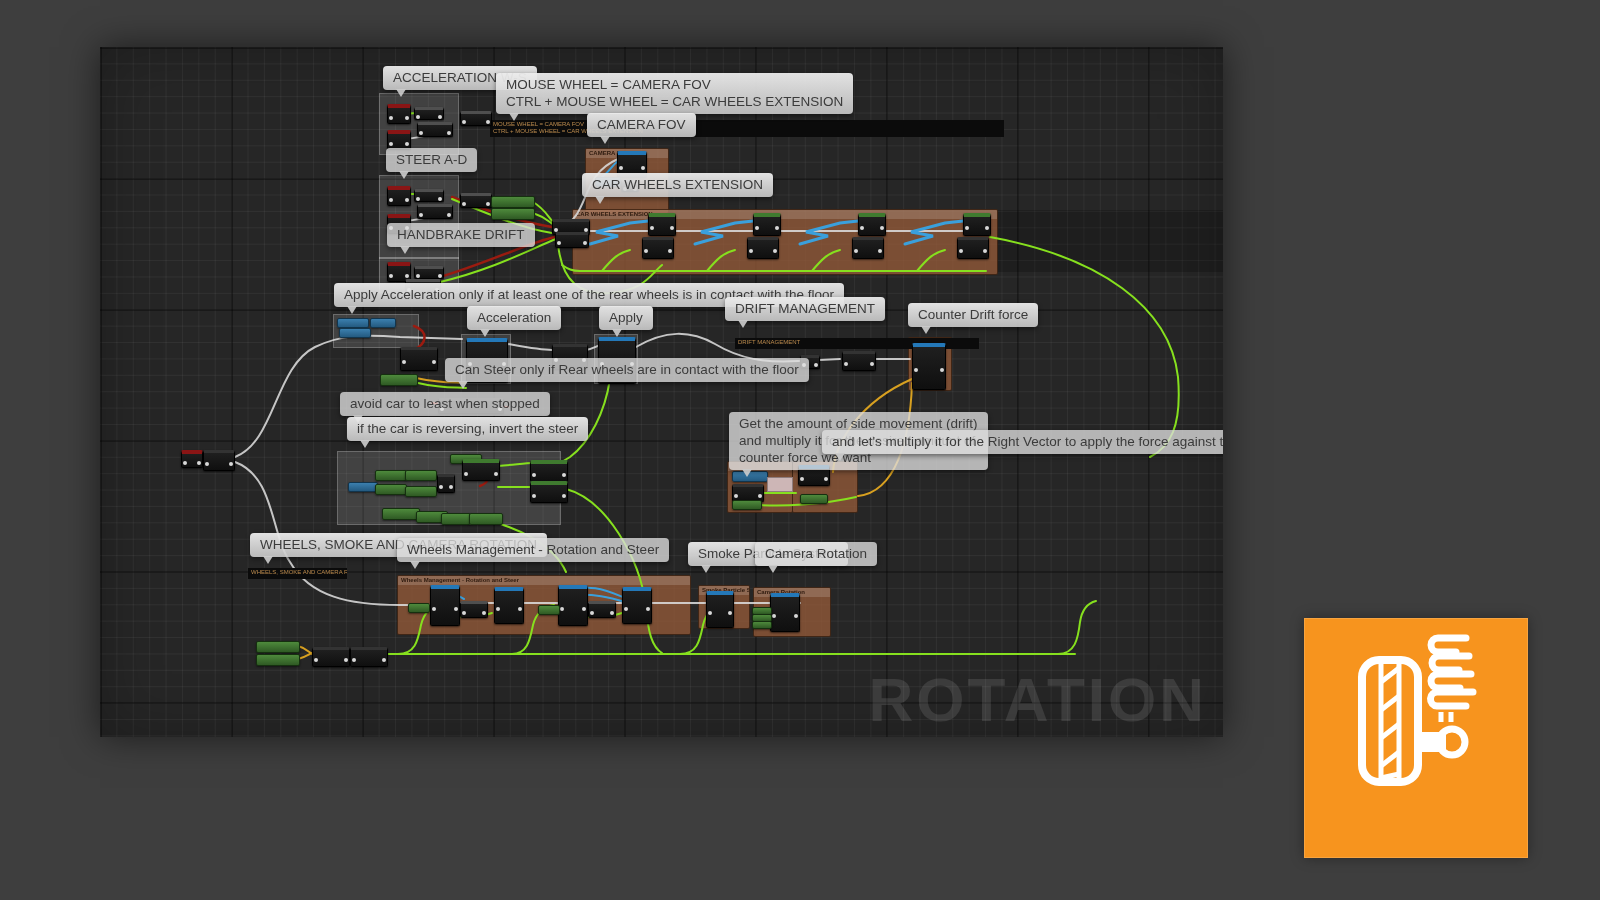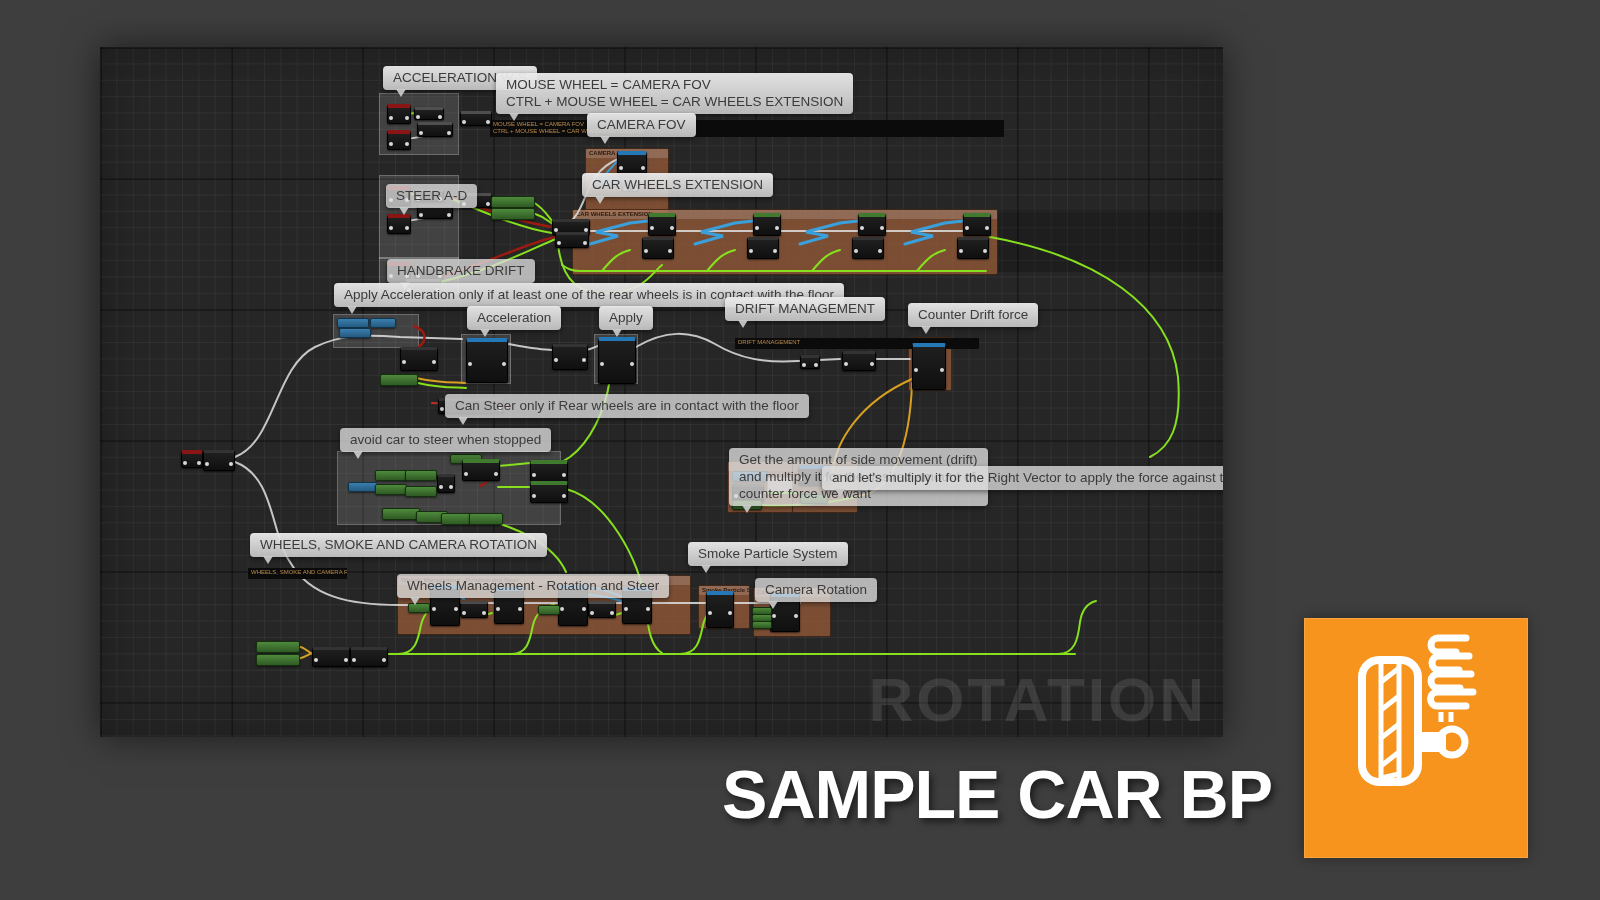--- a/index.html
+++ b/index.html
@@ -37,21 +37,21 @@
     box-shadow:0 1px 2px rgba(0,0,0,.5);z-index:10;}
   .cap-blue{background:linear-gradient(#3b7fae,#245a80);border-color:#12354d;}
   .pinkbox{position:absolute;background:#cdb6b6;border:1px solid #8f7d7d;z-index:10;}
 
   
   .bubble{position:absolute;background:linear-gradient(rgba(236,236,236,.95),rgba(201,201,201,.90));
     color:#3b3b3b;font-size:13.5px;line-height:17px;padding:3px 10px 4px;border-radius:4px;
     box-shadow:0 2px 5px rgba(0,0,0,.45);white-space:pre-line;z-index:30;}
   .bubble::after{content:"";position:absolute;left:13px;bottom:-7px;border-top:8px solid rgba(203,203,203,.92);
     border-left:5px solid transparent;border-right:5px solid transparent;}
-  .bub-translucent{background:rgba(222,222,222,.78);margin-top:36px;}
+  .bub-translucent{background:rgba(222,222,222,.78);}
 
   
   .footer-title{position:absolute;right:328px;top:755px;font-size:68px;font-weight:bold;color:#fff;
     letter-spacing:-1px;white-space:nowrap;text-shadow:3px 4px 7px rgba(0,0,0,.55);}
   .footer-sub{position:absolute;right:328px;top:827px;font-size:33px;font-weight:bold;color:#fff;
     white-space:nowrap;text-shadow:2px 3px 5px rgba(0,0,0,.55);}
   .logo{position:absolute;left:1304px;top:618px;width:224px;height:240px;background:#f7941e;
     box-shadow:inset 0 0 0 1px rgba(255,255,255,.15),0 0 12px rgba(0,0,0,.35);}
   .logo-text{position:absolute;left:16px;top:176px;font-size:28px;line-height:28px;font-weight:bold;color:#fff;
     letter-spacing:.5px;text-shadow:1px 2px 2px rgba(0,0,0,.25);white-space:pre-line;}
@@ -274,34 +274,34 @@
     <div class="bubble" style="left:487px;top:66px;">CAMERA FOV</div>
     <div class="bubble bub-translucent" style="left:286px;top:101px;">STEER A-D</div>
     <div class="bubble" style="left:482px;top:126px;">CAR WHEELS EXTENSION</div>
     <div class="bubble bub-translucent" style="left:287px;top:176px;">HANDBRAKE DRIFT</div>
     <div class="bubble" style="left:234px;top:236px;">Apply Acceleration only if at least one of the rear wheels is in contact with the floor</div>
     <div class="bubble" style="left:367px;top:259px;">Acceleration</div>
     <div class="bubble" style="left:499px;top:259px;">Apply</div>
     <div class="bubble" style="left:625px;top:250px;">DRIFT MANAGEMENT</div>
     <div class="bubble" style="left:808px;top:256px;">Counter Drift force</div>
     <div class="bubble bub-translucent" style="left:345px;top:311px;">Can Steer only if Rear wheels are in contact with the floor</div>
-    <div class="bubble bub-translucent" style="left:240px;top:345px;">avoid car to steer when stopped</div>
+    <div class="bubble bub-translucent" style="left:240px;top:345px;">avoid car to least when stopped</div>
+    <div class="bubble" style="left:247px;top:370px;">if the car is reversing, invert the steer</div>
     <div class="bubble bub-translucent" style="left:629px;top:365px;">Get the amount of side movement (drift)
 and multiply it for the desired amount of
 counter force we want</div>
     <div class="bubble bub-translucent" style="left:722px;top:383px;white-space:nowrap;">and let's multiply it for the Right Vector to apply the force against th</div>
     <div class="bubble" style="left:150px;top:486px;">WHEELS, SMOKE AND CAMERA ROTATION</div>
     <div class="bubble bub-translucent" style="left:297px;top:491px;">Wheels Management - Rotation and Steer</div>
     <div class="bubble" style="left:588px;top:495px;">Smoke Particle System</div>
     <div class="bubble bub-translucent" style="left:655px;top:495px;">Camera Rotation</div>
 
     <div class="watermark">ROTATION</div>
   </div>
 
-  <div class="footer-title">SAMPLE CAR BP</div>
 
   <div class="logo">
     <svg width="224" height="176" viewBox="0 0 224 176">
       <g fill="none" stroke="#ffffff">
         <rect x="58" y="42" width="56" height="122" rx="17" stroke-width="8"></rect>
         <path d="M77,46 V160 M95,46 V160" stroke-width="5"></path>
         <path d="M77,64 L95,50 M77,92 L95,78 M77,120 L95,106 M77,148 L95,134 M77,160 L95,156" stroke-width="5"></path>
         <path d="M116,124 H142" stroke-width="20"></path>
         <circle cx="148" cy="124" r="13" stroke-width="7"></circle>
         <path d="M137,104 V94 M147,104 V94" stroke-width="5"></path>

